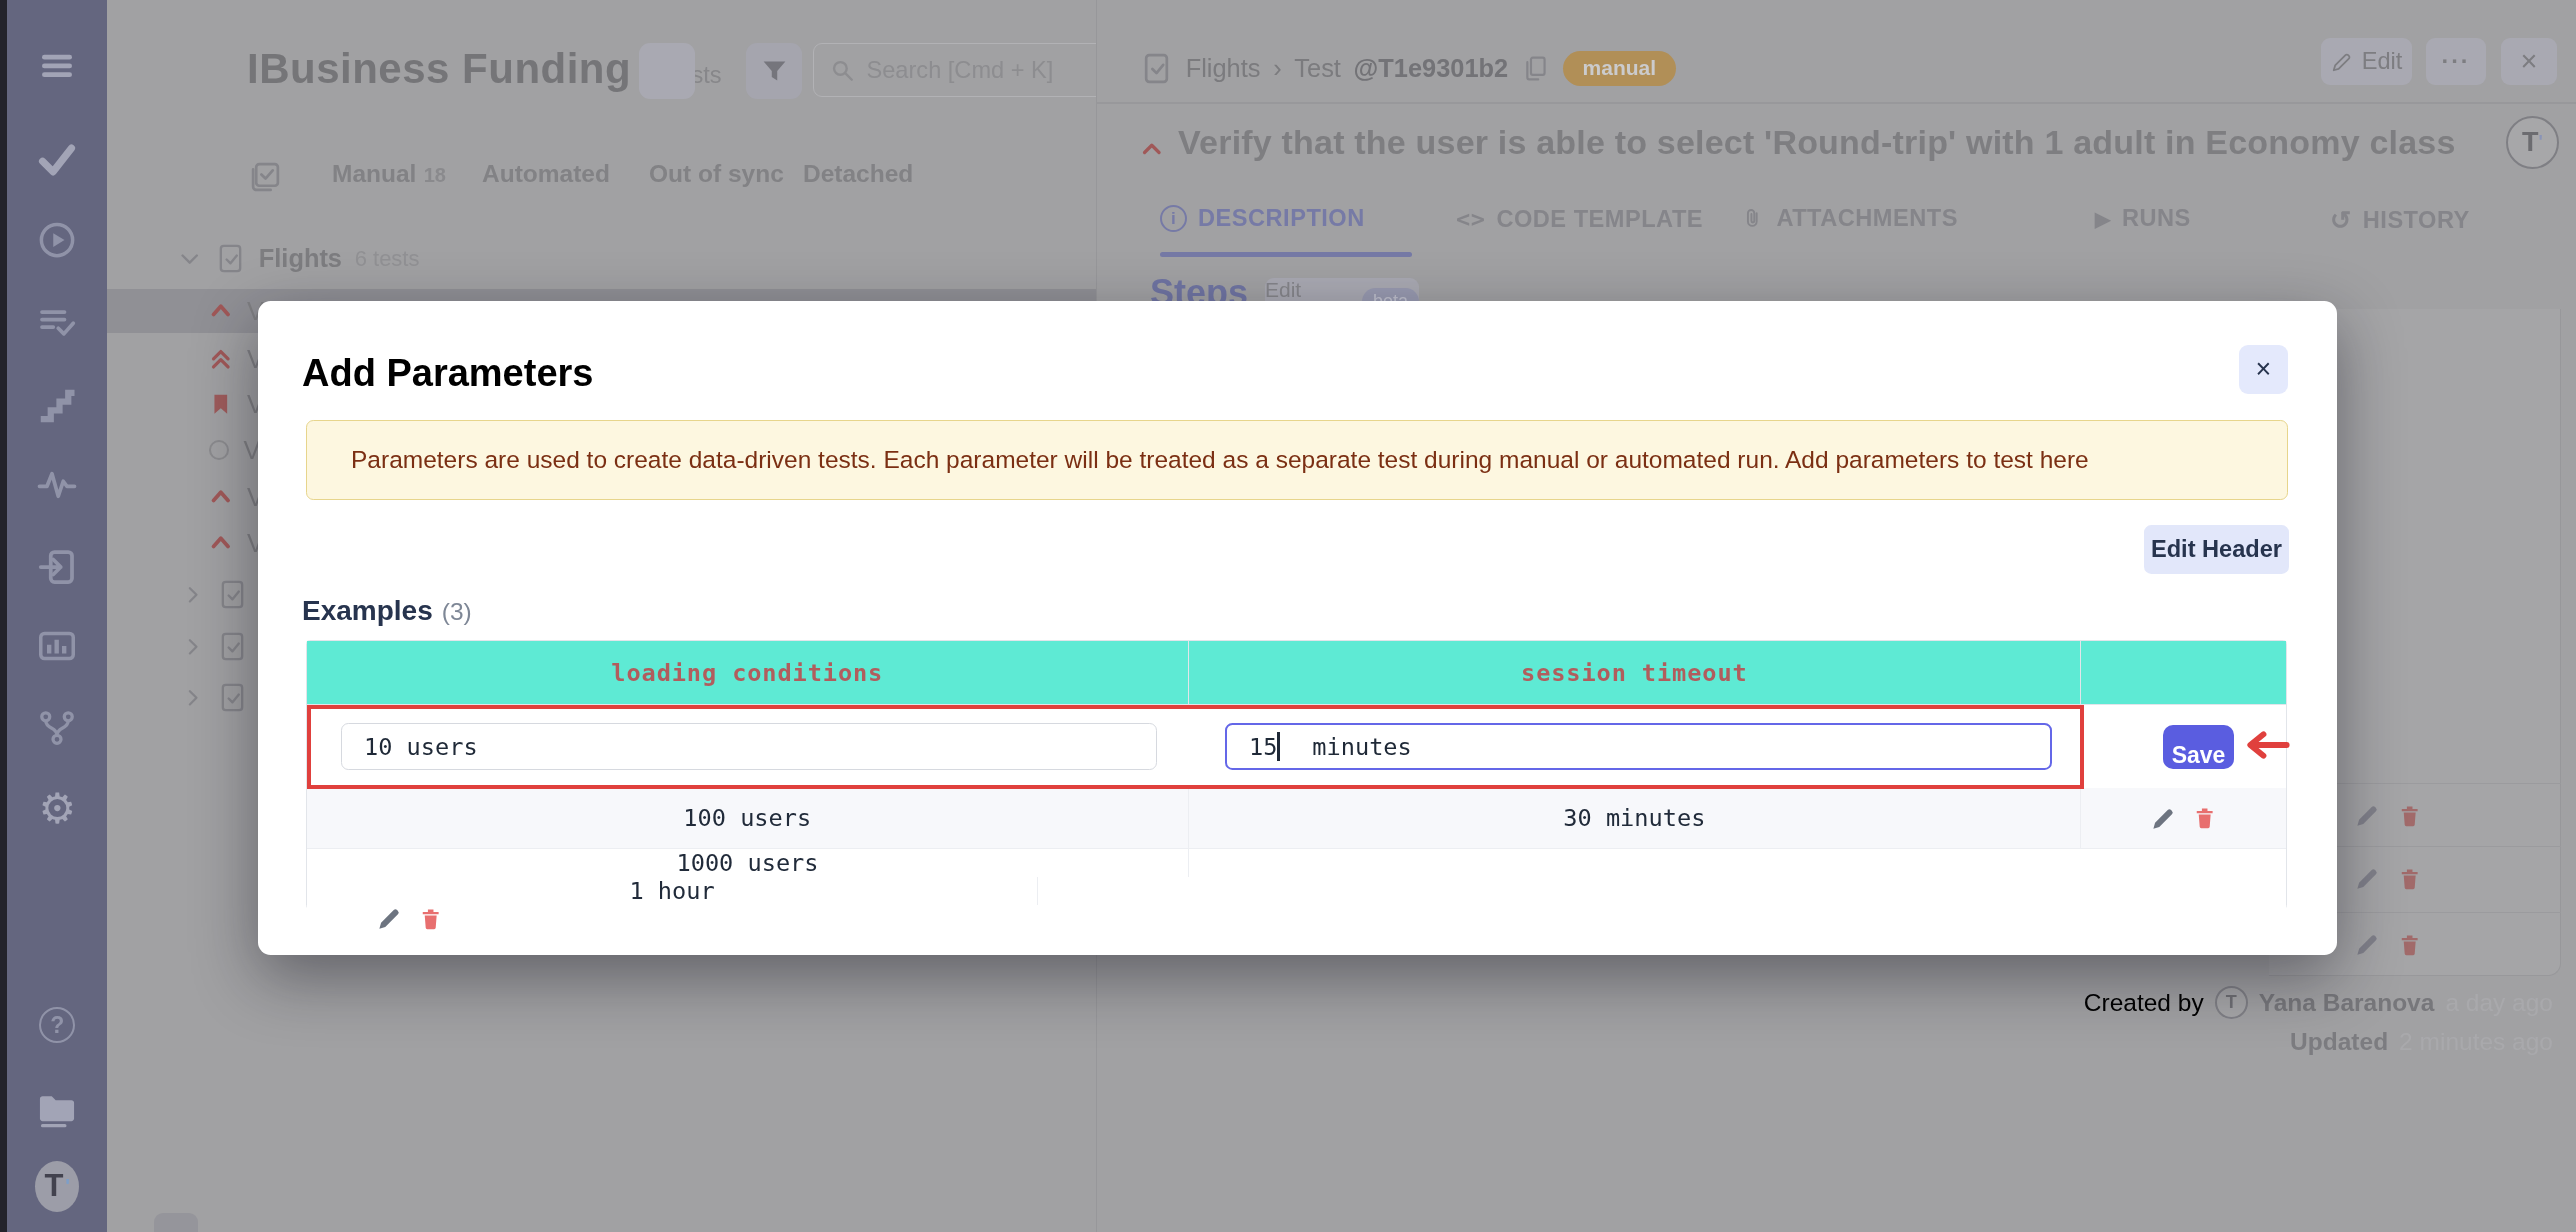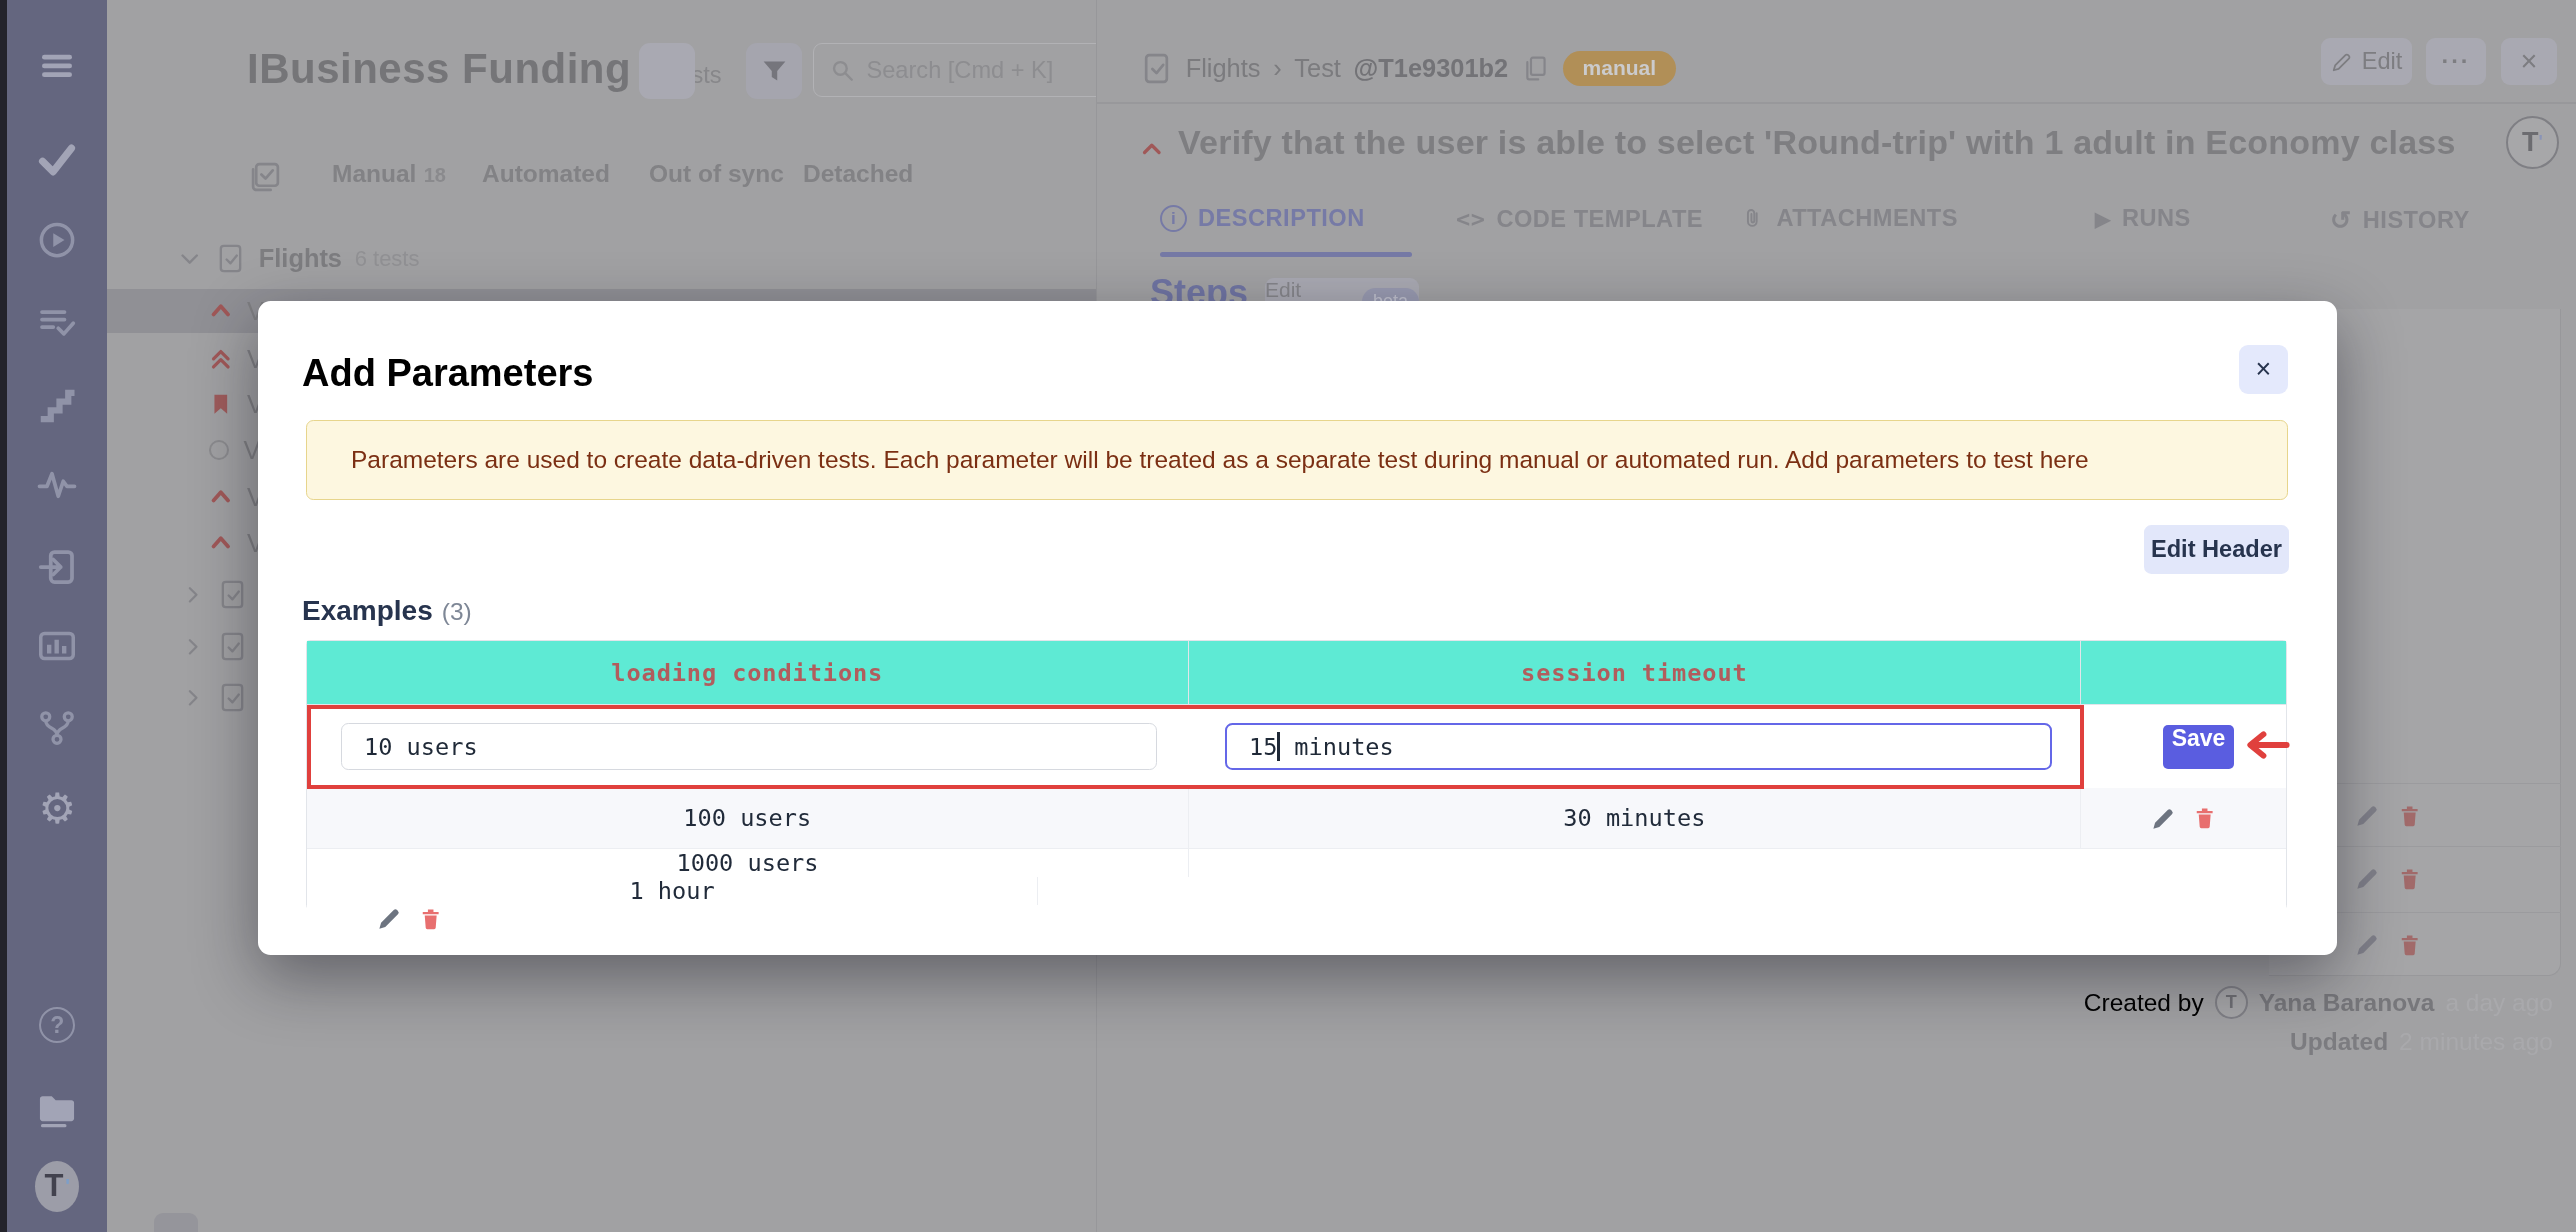--- a/index.html
+++ b/index.html
@@ -88,21 +88,21 @@
   .t-cell { height:100%; display:flex; align-items:center; justify-content:center; font-size:23.6px; color:#212b3a; border-right:1.4px solid #eceef2; }
   .red-rect { position:absolute; left:0px; top:64px; width:1777px; height:84px; border:4.5px solid #e0403d; background:#ffffff; z-index:2; }
   .edit-input { position:absolute; top:82px; height:47px; border-radius:7.3px; background:#fff; z-index:3;
                 font-size:23.6px; color:#1f2937; display:flex; align-items:center; padding-left:22px; }
   .input1 { left:34px; width:816px; border:1.4px solid #d6d9df; }
   .input1 input { border:none; outline:none; width:100%; font-size:23.6px; color:#1f2937;
                   font-family:"DejaVu Sans Mono", monospace; background:transparent; }
   .input2 { left:918px; width:827px; border:2.3px solid #6467e8; white-space:pre; }
   .caret { display:inline-block; width:2.7px; height:29px; background:#1f2937; vertical-align:middle; }
   .save-btn { position:absolute; left:1856px; top:84px; width:71px; height:44px; background:#5a5de0; color:#ffffff;
-              border-radius:5px; display:flex; align-items:flex-start; justify-content:center; font-size:23px; font-weight:bold; z-index:3; cursor:pointer; }
+              border-radius:10px; display:flex; align-items:flex-end; justify-content:center; font-size:23px; font-weight:bold; z-index:3; cursor:pointer; }
   .arrow-red { position:absolute; left:1930px; top:85px; width:53px; height:38px; color:#e0403d; z-index:3; }
   .act-ic { cursor:pointer; }
 </style>
 </head>
 <body>
 
 <div class="edge"></div>
 
 <nav class="sidebar">
   <div class="sb-icon bright" style="top:44px">
@@ -497,21 +497,21 @@
     <div class="t-header">
       <div class="t-hcell" style="width:882px;">loading conditions</div>
       <div class="t-hcell" style="width:893px;">session timeout</div>
       <div class="t-hcell" style="width:205px; border-right:none;"></div>
     </div>
 
     <div class="red-rect"></div>
     <div class="edit-input input1" style="padding-left:0;">
       <input class="mono" style="padding-left: 22px;" value="10 users">
     </div>
-    <div class="edit-input input2 mono"><span>15</span><span class="caret"></span><span style="white-space:pre;"> minutes</span></div>
+    <div class="edit-input input2 mono"><span>15</span><span class="caret"></span><span style="white-space:pre;padding-left:18px;"> minutes</span></div>
     <div class="save-btn" style="font-family:'Liberation Sans',sans-serif;">
       <span>Save</span>
     </div>
     <div class="arrow-red">
       <svg width="53" height="38" viewBox="0 0 64 40" fill="none" stroke="currentColor" stroke-width="7" stroke-linecap="round" stroke-linejoin="round">
           <path d="M60 20 H18"></path>
           <path d="M32 7 L16 20 L32 33"></path>
         </svg>
     </div>
 

